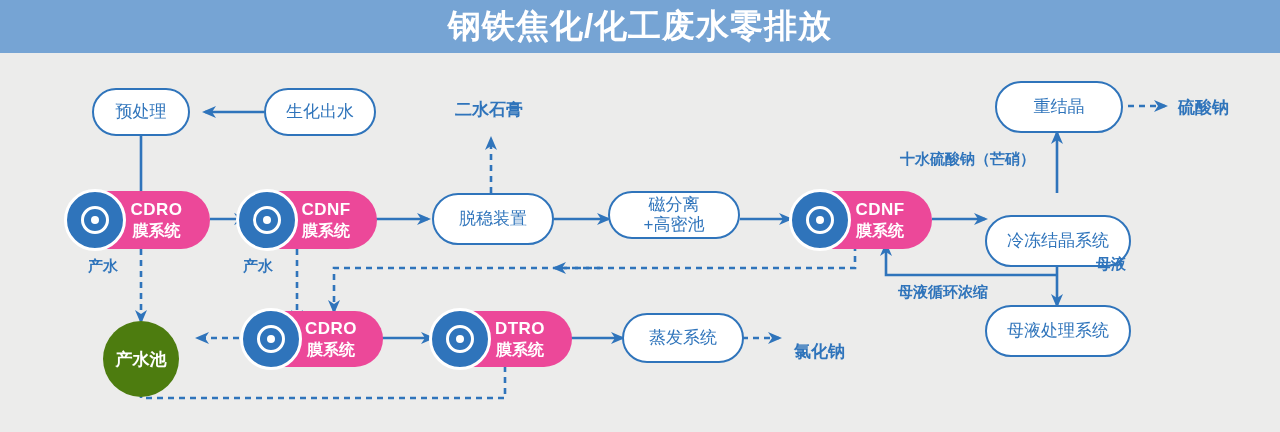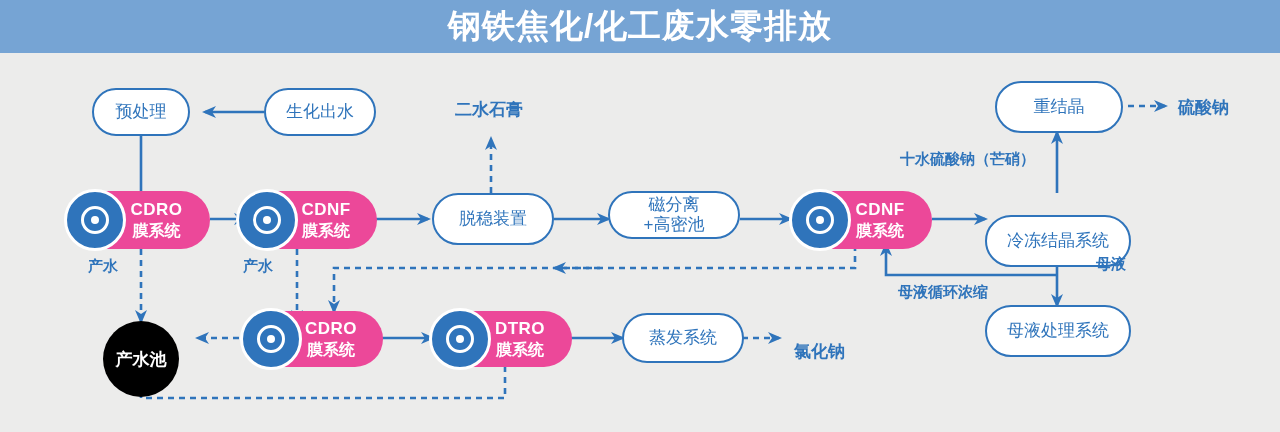--- a/index.html
+++ b/index.html
@@ -45,21 +45,21 @@
     display:flex;align-items:center;justify-content:center;
   }
   .disc .ring{
     width:22px;height:22px;border-radius:50%;border:3px solid #ffffff;
     display:flex;align-items:center;justify-content:center;
   }
   .disc .ring .dot{width:8px;height:8px;border-radius:50%;background:#ffffff;}
 
   
   .circle{
-    background:#000000;border-radius:50%;color:#ffffff;
+    background:#4d7c0f;border-radius:50%;color:#ffffff;
     font-size:17px;font-weight:bold;
   }
 
   
   .lbl{position:absolute;color:#2f74bb;font-size:17px;font-weight:bold;
        white-space:nowrap;}
   .lbl.sm{font-size:15px;}
 </style>
 </head>
 <body>

